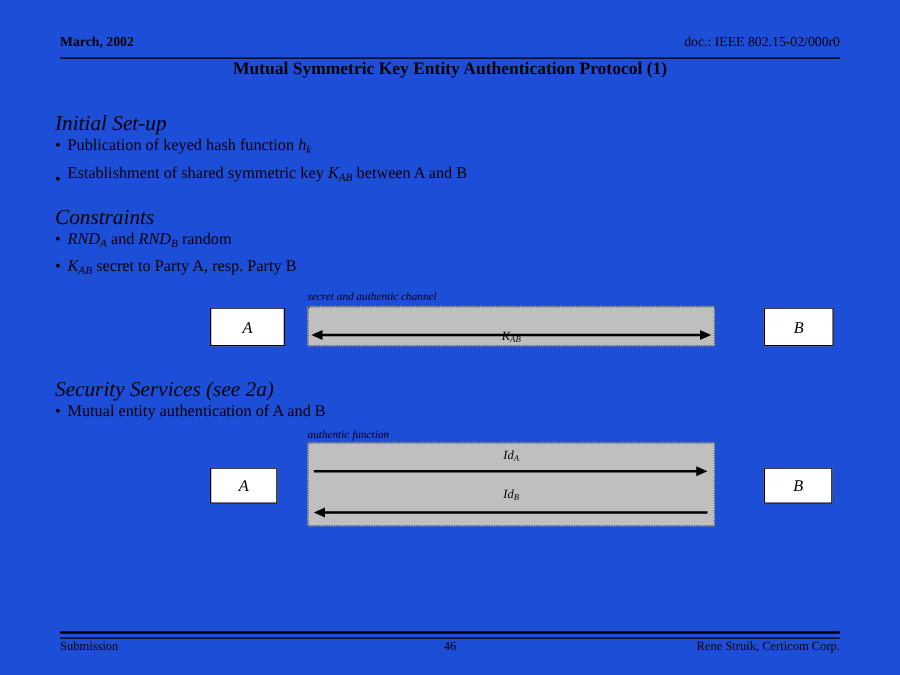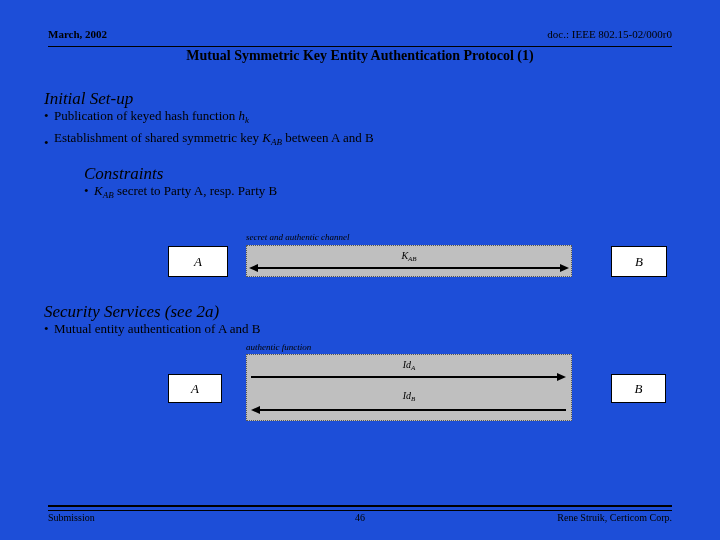--- a/index.html
+++ b/index.html
@@ -89,21 +89,21 @@
     font-size: 13px;
   }
   .it { font-style: italic; }
   sub {
     font-size: 9px;
     font-style: italic;
     vertical-align: -0.28em;
   }
 
   #blk-setup      { top: 90px; }
-  #blk-constraints{ top: 165px; margin-left: 40px; }
+  #blk-constraints{ top: 165px; }
   #blk-services   { top: 303px; }
 
   
   .diagram { position: absolute; }
 
   .party-box {
     position: absolute;
     background: #ffffff;
     border: 1.3px solid #000000;
     box-sizing: border-box;
@@ -207,31 +207,34 @@
       <span class="dot">•</span><span>Publication of keyed hash function </span><span class="it">h</span><sub>k</sub>
     </div>
     <div class="bullet low">
       <span class="dot">•</span><span>Establishment of shared symmetric key </span><span class="it">K</span><sub>AB</sub><span> between A and B</span>
     </div>
   </div>
 
   <div class="block" id="blk-constraints">
     <div class="sect-head">Constraints</div>
     <div class="bullet">
+      <span class="dot">•</span><span class="it">RND</span><sub>A</sub><span> and </span><span class="it">RND</span><sub>B</sub><span> random</span>
+    </div>
+    <div class="bullet">
       <span class="dot">•</span><span class="it">K</span><sub>AB</sub><span> secret to Party A, resp. Party B</span>
     </div>
   </div>
 
   <div class="diagram" id="diagram-1" style="left:0px; top:0px; width:720px; height:0px;">
 
     <div class="channel-label" style="left:246px; top:232px; width:326px;">secret and authentic channel</div>
 
     <div class="channel-box" style="left:246px; top:245px; width:326px; height:32px;"></div>
 
-    <div class="msg-label" style="left:246px; top:250px; width:326px;">
+    <div class="msg-label" style="left:246px; top:264px; width:326px;">
       <span class="it">K</span><sub>AB</sub>
     </div>
 
     <div class="arrow-line" style="left:257px; top:267px; width:304px;"></div>
     <div class="arrow-head left" style="left:249px; top:263.5px;"></div>
     <div class="arrow-head right" style="left:560px; top:263.5px;"></div>
 
     <div class="party-box" style="left:168px; top:246px; width:60px; height:31px;">
       <span>A</span>
     </div>

